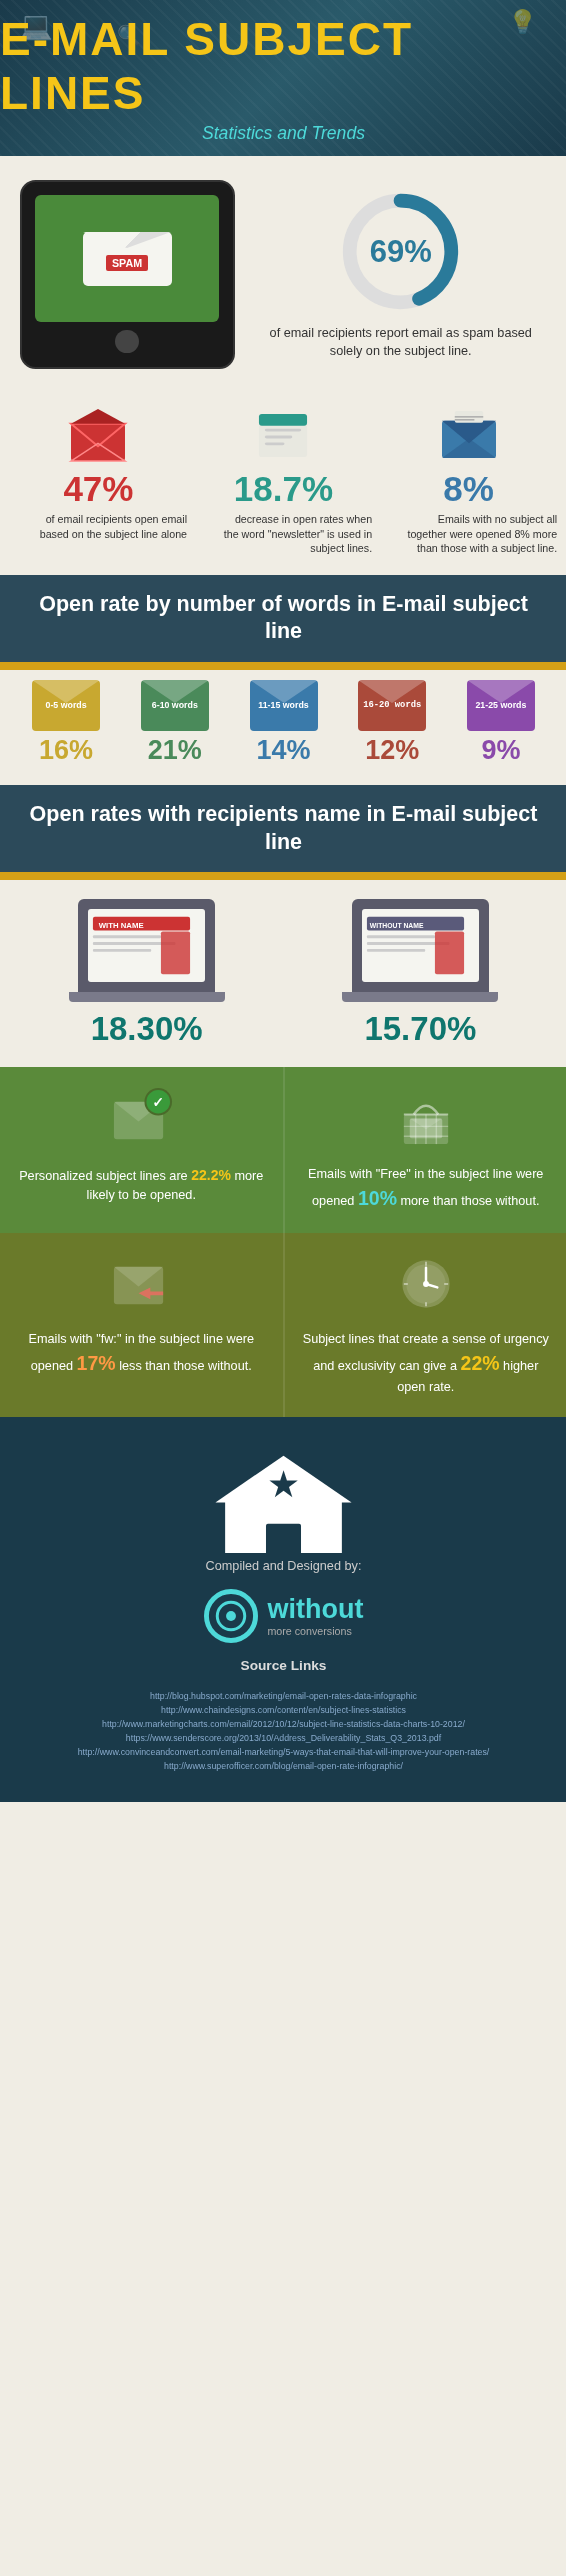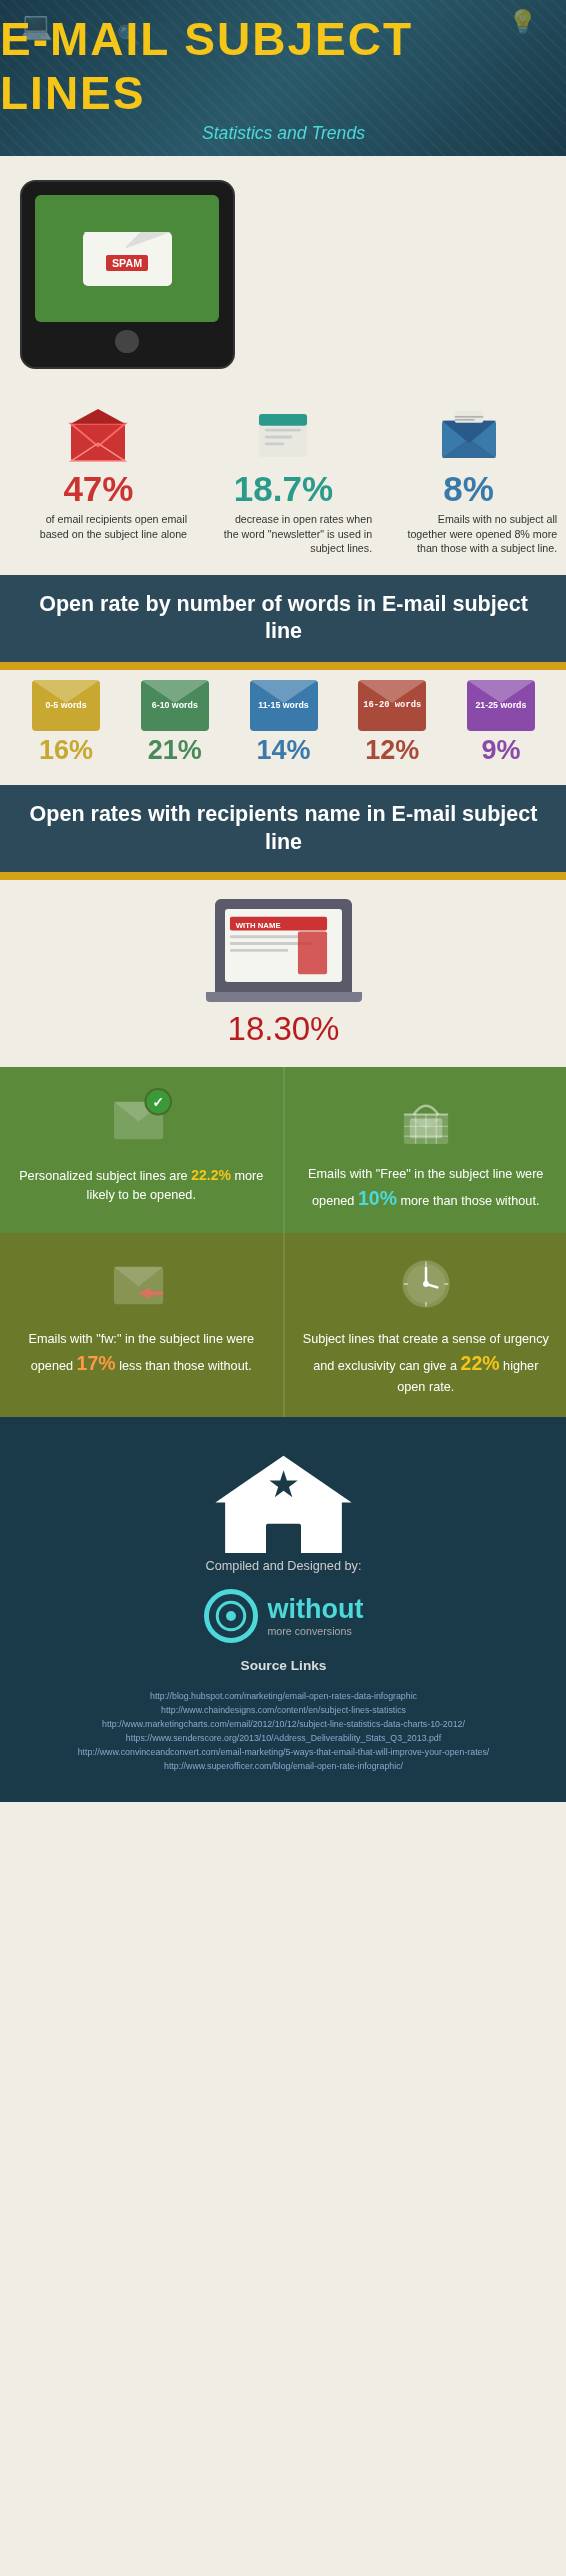--- a/index.html
+++ b/index.html
@@ -298,22 +298,22 @@
       background: #7a7a8a;
       border-radius: 0 0 3.9px 3.9px;
     }
     .name-laptop-wrapper {
       display: flex;
       flex-direction: column;
       align-items: center;
     }
     .name-pct {
       font-size: 33px;
-      font-weight: 400;
-      color: #b91c1c;
+      font-weight: 700;
+      color: #0f766e;
     }
 
     
     .green-stats {
       display: flex;
       gap: 0;
     }
     .green-stat-box {
       flex: 1;
       background: #5a8a3a;
@@ -431,20 +431,32 @@
 </div>
 
 <div class="spam-block">
   <div class="spam-tablet">
     <div class="spam-tablet-screen">
       <div class="spam-envelope">
         <span class="spam-label">SPAM</span>
       </div>
     </div>
     <div class="spam-home-btn"></div>
+  </div>
+  <div class="donut-container">
+    <div class="donut-wrapper">
+      <svg viewBox="0 0 130 130">
+
+        <circle cx="65" cy="65" r="52" fill="none" stroke="#ddd" stroke-width="14"></circle>
+
+        <circle cx="65" cy="65" r="52" fill="none" stroke="#2a7a9a" stroke-width="14" stroke-dasharray="225.4 326.7" stroke-dashoffset="81.7" stroke-linecap="round" transform="rotate(-90 65 65)"></circle>
+      </svg>
+      <div class="donut-pct">69%</div>
+    </div>
+    <p class="donut-desc">of email recipients report email as spam based solely on the subject line.</p>
   </div>
 </div>
 
 <div class="three-stat-row">
 
   <div class="stat-item">
     <div class="stat-icon">
       <svg width="64" height="54" viewBox="0 0 65 55">
         <rect x="5" y="15" width="55" height="38" rx="3" fill="#cc3333"></rect>
         <polygon points="5,15 32.5,38 60,15" fill="none" stroke="#ff6666" stroke-width="2"></polygon>
@@ -555,20 +567,39 @@
               <rect x="75" y="20" width="30" height="44" rx="2" fill="#cc3333" opacity="0.8"></rect>
               <text x="11" y="16" fill="white" font-size="8" font-weight="bold">WITH NAME</text>
             </svg>
           </div>
         </div>
         <div class="name-laptop-base"></div>
       </div>
       <div class="name-pct">18.30%</div>
     </div>
 
+    <div class="name-item">
+      <div class="name-laptop-wrapper">
+        <div class="name-laptop">
+          <div class="name-laptop-screen">
+            <svg width="107" height="68" viewBox="0 0 110 70">
+              <rect x="0" y="0" width="110" height="70" fill="#f5f5f0"></rect>
+              <rect x="5" y="5" width="100" height="14" rx="2" fill="#5a5a7a"></rect>
+              <rect x="5" y="24" width="70" height="3" rx="1" fill="#ccc"></rect>
+              <rect x="5" y="31" width="85" height="3" rx="1" fill="#ccc"></rect>
+              <rect x="5" y="38" width="60" height="3" rx="1" fill="#ccc"></rect>
+              <rect x="75" y="20" width="30" height="44" rx="2" fill="#cc3333" opacity="0.8"></rect>
+              <text x="8" y="16" fill="white" font-size="7" font-weight="bold">WITHOUT NAME</text>
+            </svg>
+          </div>
+        </div>
+        <div class="name-laptop-base"></div>
+      </div>
+      <div class="name-pct">15.70%</div>
+    </div>
   </div>
 </div>
 
 <div class="green-stats">
 
   <div class="green-stat-box">
     <div>
       <svg width="64" height="64" viewBox="0 0 65 65">
         <rect x="5" y="15" width="50" height="38" rx="3" fill="rgba(255,255,255,0.2)"></rect>
         <polygon points="5,15 30,35 55,15" fill="rgba(255,255,255,0.15)"></polygon>

